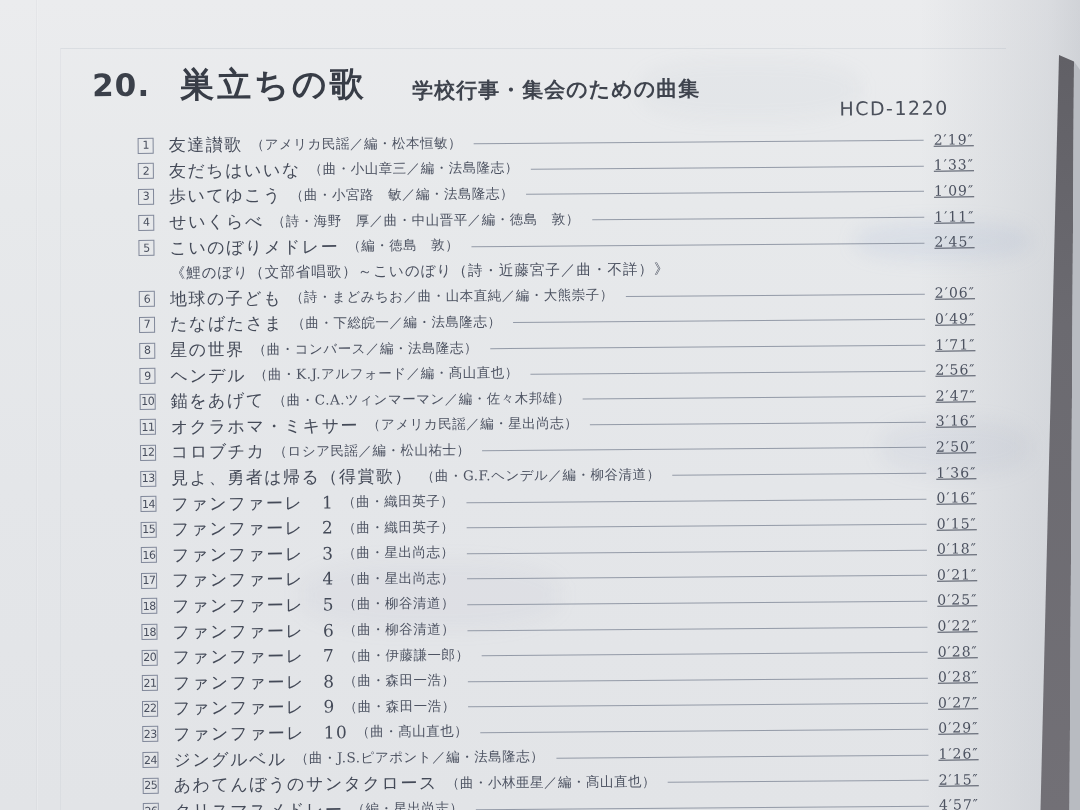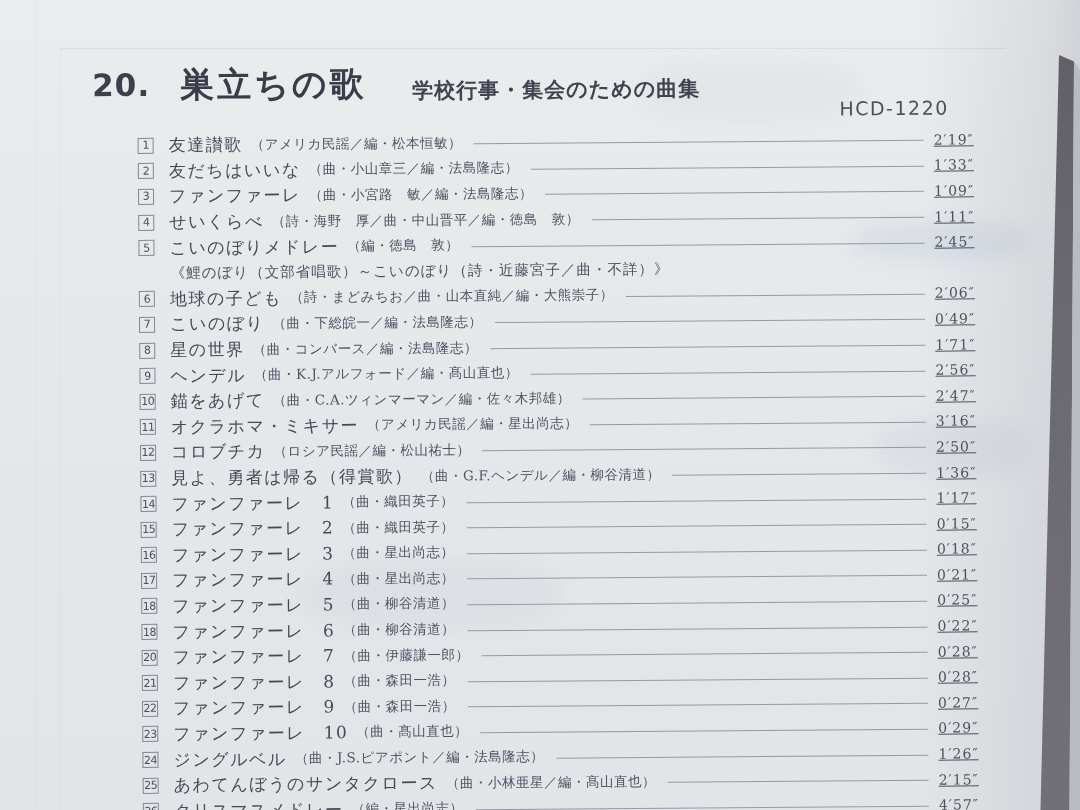--- a/index.html
+++ b/index.html
@@ -90,21 +90,21 @@
         </div>
         <div class="row">
           <span class="badge">2</span>
           <span class="t">友だちはいいな</span>
           <span class="c">（曲・小山章三／編・法島隆志）</span>
           <span class="leader"></span>
           <span class="time">1′33″</span>
         </div>
         <div class="row">
           <span class="badge">3</span>
-          <span class="t">ファンファーレ</span>
+          <span class="t">歩いてゆこう</span>
           <span class="c">（曲・小宮路　敏／編・法島隆志）</span>
           <span class="leader"></span>
           <span class="time">1′09″</span>
         </div>
         <div class="row">
           <span class="badge">4</span>
           <span class="t">せいくらべ</span>
           <span class="c">（詩・海野　厚／曲・中山晋平／編・徳島　敦）</span>
           <span class="leader"></span>
           <span class="time">1′11″</span>
@@ -121,21 +121,21 @@
         </div>
         <div class="row">
           <span class="badge">6</span>
           <span class="t">地球の子ども</span>
           <span class="c">（詩・まどみちお／曲・山本直純／編・大熊崇子）</span>
           <span class="leader"></span>
           <span class="time">2′06″</span>
         </div>
         <div class="row">
           <span class="badge">7</span>
-          <span class="t">こいのぼり</span>
+          <span class="t">たなばたさま</span>
           <span class="c">（曲・下総皖一／編・法島隆志）</span>
           <span class="leader"></span>
           <span class="time">0′49″</span>
         </div>
         <div class="row">
           <span class="badge">8</span>
           <span class="t">星の世界</span>
           <span class="c">（曲・コンバース／編・法島隆志）</span>
           <span class="leader"></span>
           <span class="time">1′71″</span>
@@ -173,21 +173,21 @@
           <span class="t">見よ、勇者は帰る（得賞歌）</span>
           <span class="c">（曲・G.F.ヘンデル／編・柳谷清道）</span>
           <span class="leader"></span>
           <span class="time">1′36″</span>
         </div>
         <div class="row">
           <span class="badge">14</span>
           <span class="t">ファンファーレ　1</span>
           <span class="c">（曲・織田英子）</span>
           <span class="leader"></span>
-          <span class="time">1′17″</span>
+          <span class="time">0′16″</span>
         </div>
         <div class="row">
           <span class="badge">15</span>
           <span class="t">ファンファーレ　2</span>
           <span class="c">（曲・織田英子）</span>
           <span class="leader"></span>
           <span class="time">0′15″</span>
         </div>
         <div class="row">
           <span class="badge">16</span>

